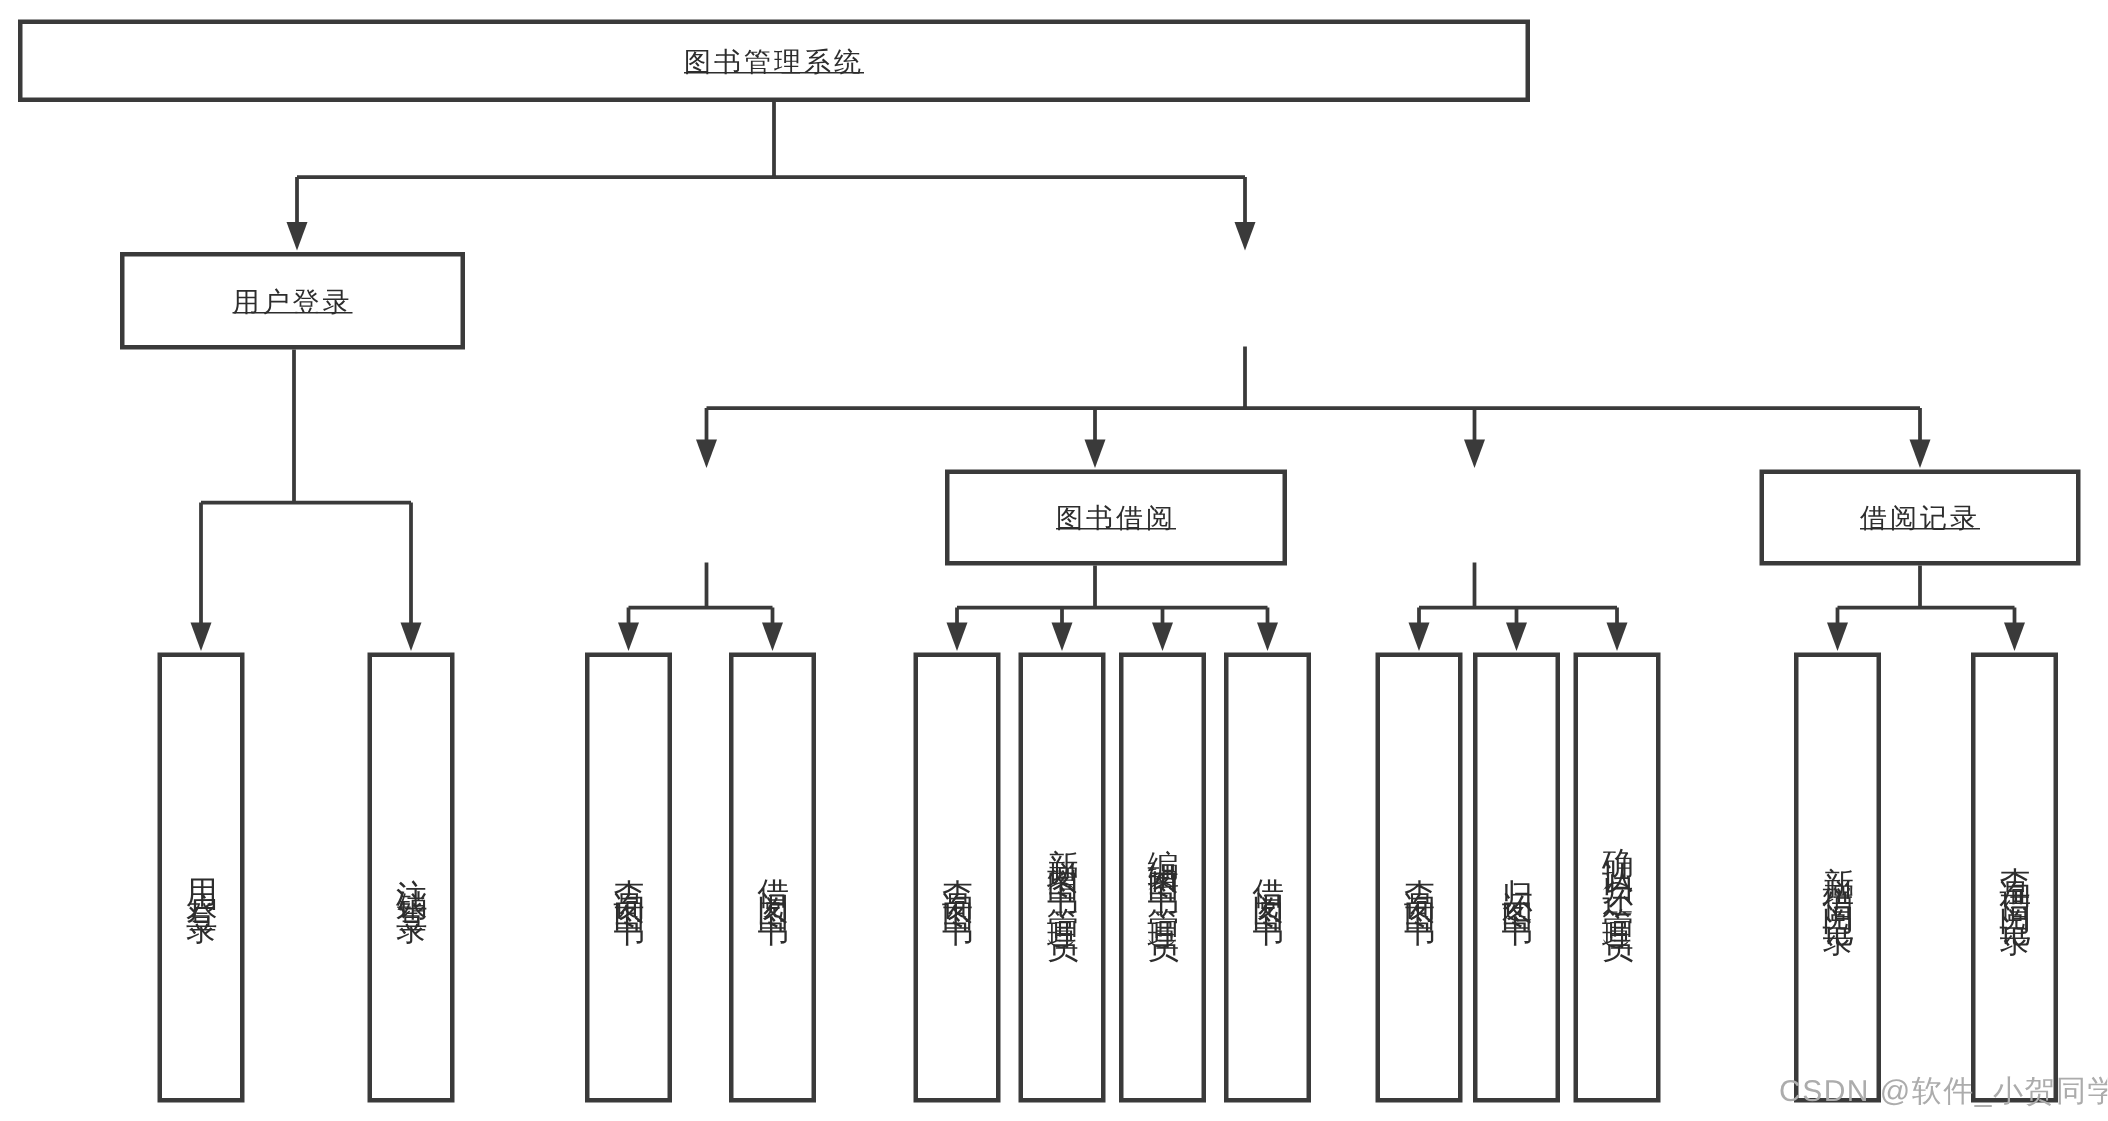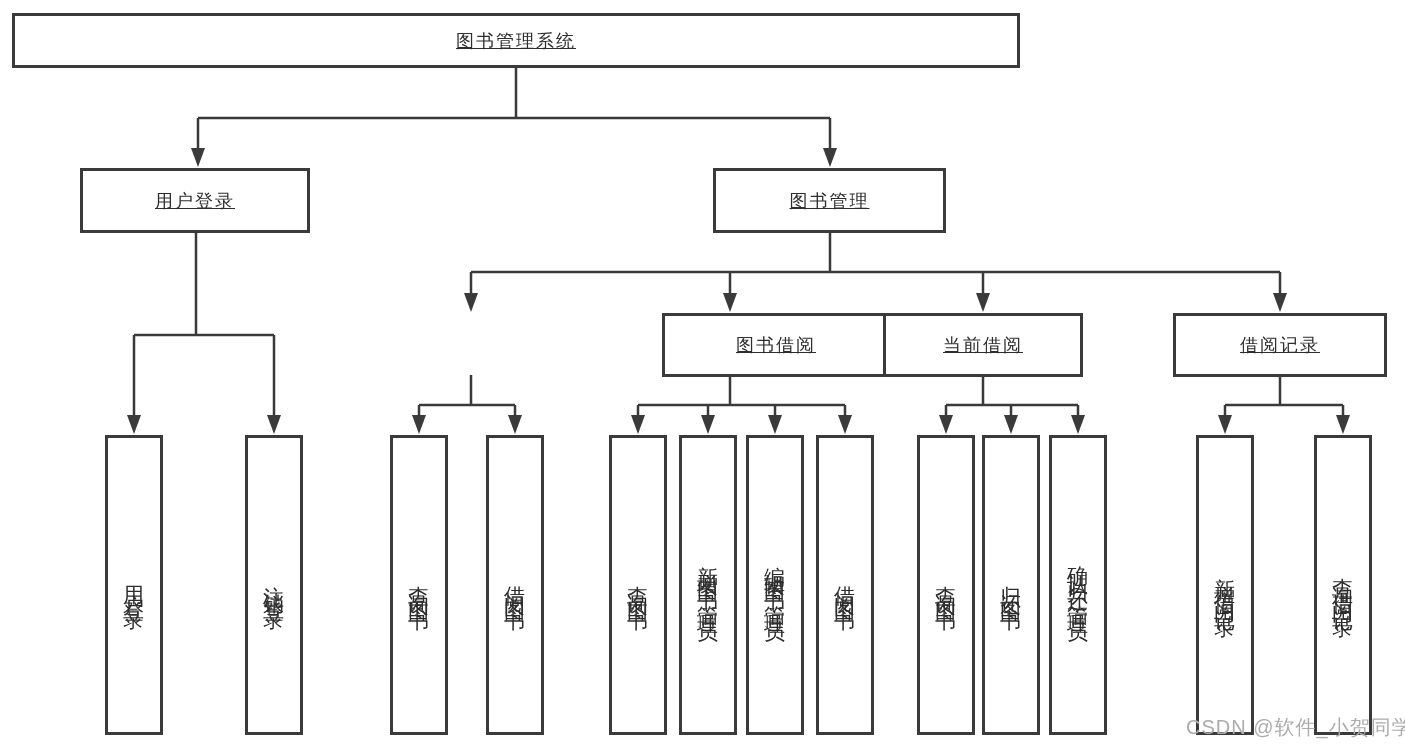--- a/index.html
+++ b/index.html
@@ -60,29 +60,23 @@
     </g>
   </svg>
 
   <div class="node hbox" style="left:12px;top:13px;width:1008px;height:55px;">
     <span>图书管理系统</span>
   </div>
 
   <div class="node hbox" style="left:80px;top:168px;width:230px;height:65px;">
     <span>用户登录</span>
   </div>
-  <div class="node hbox" style="left:713px;top:168px;width:233px;height:65px;">
-    <span>图书管理</span>
-  </div>
 
-  <div class="node hbox" style="left:630px;top:313px;width:228px;height:64px;margin-left:32px;">
+  <div class="node hbox" style="left:630px;top:313px;width:228px;height:64px;">
     <span>图书借阅</span>
-  </div>
-  <div class="node hbox" style="left:883px;top:313px;width:200px;height:64px;">
-    <span>当前借阅</span>
   </div>
   <div class="node hbox" style="left:1173px;top:313px;width:214px;height:64px;">
     <span>借阅记录</span>
   </div>
 
   <div class="node vbox" style="left:105px;top:435px;width:58px;height:300px;">
     <span>用户登录</span>
   </div>
   <div class="node vbox" style="left:245px;top:435px;width:58px;height:300px;">
     <span>注销登录</span>

